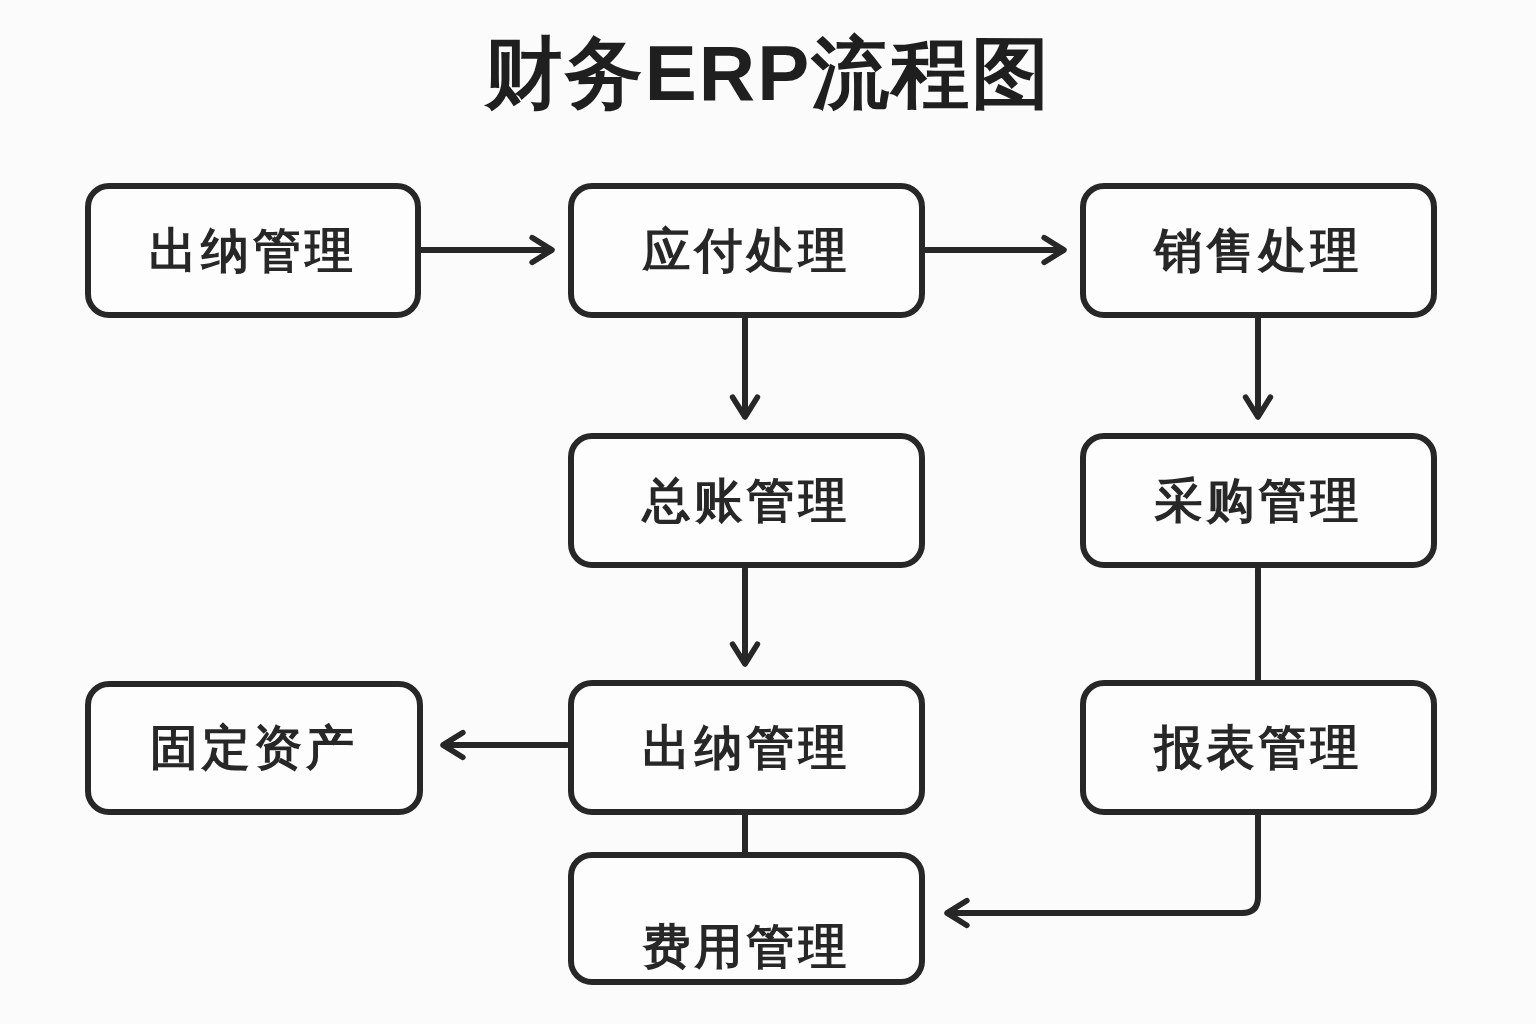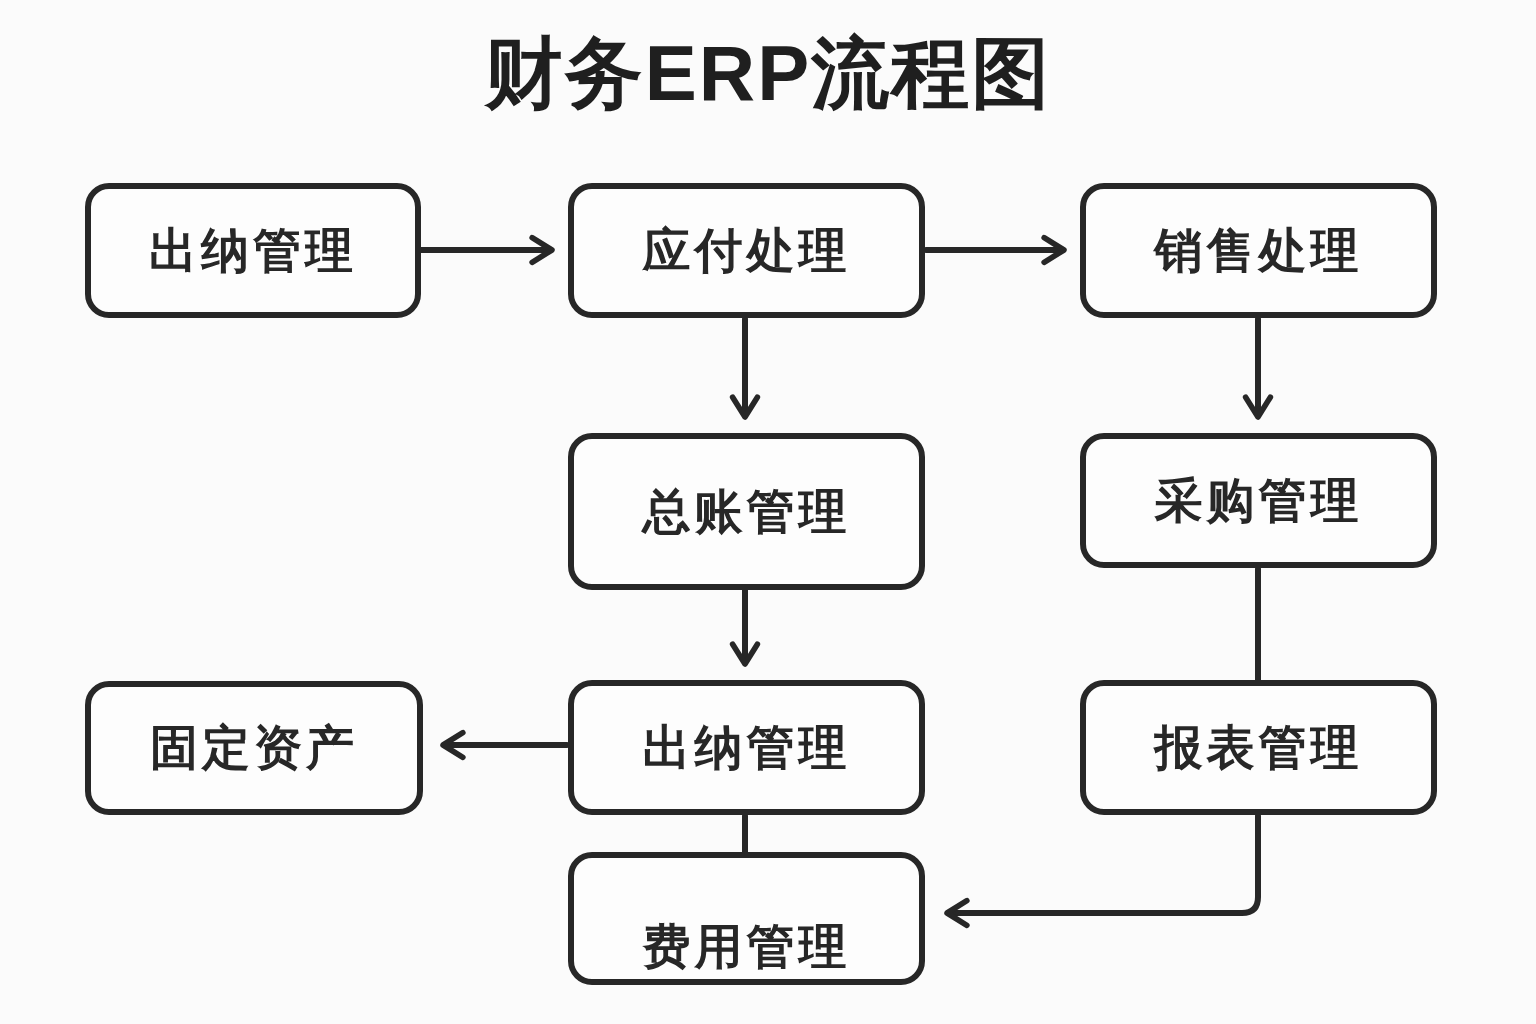--- a/index.html
+++ b/index.html
@@ -46,21 +46,21 @@
     border: 6px solid #272727;
     border-radius: 24px;
     font-size: 48px;
     font-weight: bold;
     color: #272727;
     letter-spacing: 4px;
   }
   .n-procurement { left: 85px;   top: 183px; width: 336px; height: 135px; }
   .n-payable     { left: 568px;  top: 183px; width: 357px; height: 135px; }
   .n-sales       { left: 1080px; top: 183px; width: 357px; height: 135px; text-align: center; }
-  .n-ledger      { left: 568px;  top: 433px; width: 357px; height: 157px; }
+  .n-ledger      { left: 568px;  top: 433px; width: 357px; height: 135px; }
   .n-receivable  { left: 1080px; top: 433px; width: 357px; height: 135px; }
   .n-fixedassets { left: 85px;   top: 681px; width: 338px; height: 134px; }
   .n-cashier     { left: 568px;  top: 680px; width: 357px; height: 135px; }
   .n-reports     { left: 1080px; top: 680px; width: 357px; height: 135px; }
   .n-expense     { left: 568px;  top: 852px; width: 357px; height: 133px; align-items: flex-end; }
 </style>
 </head>
 <body>
 
 <div class="canvas">

